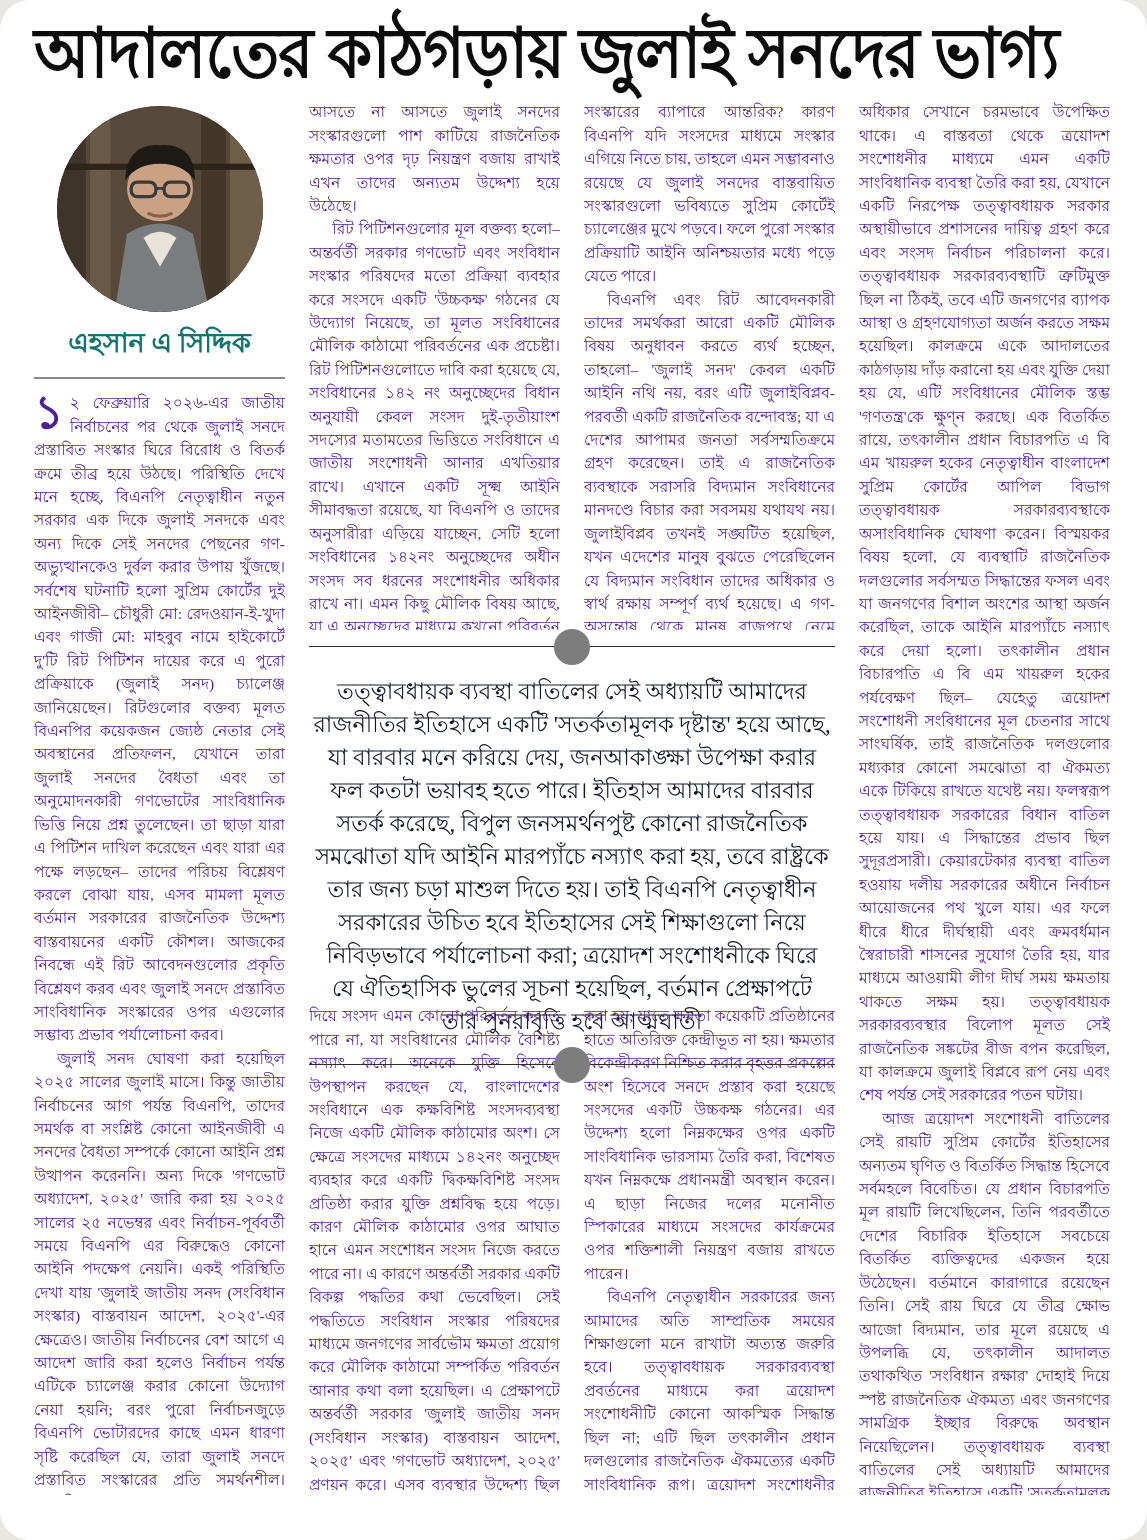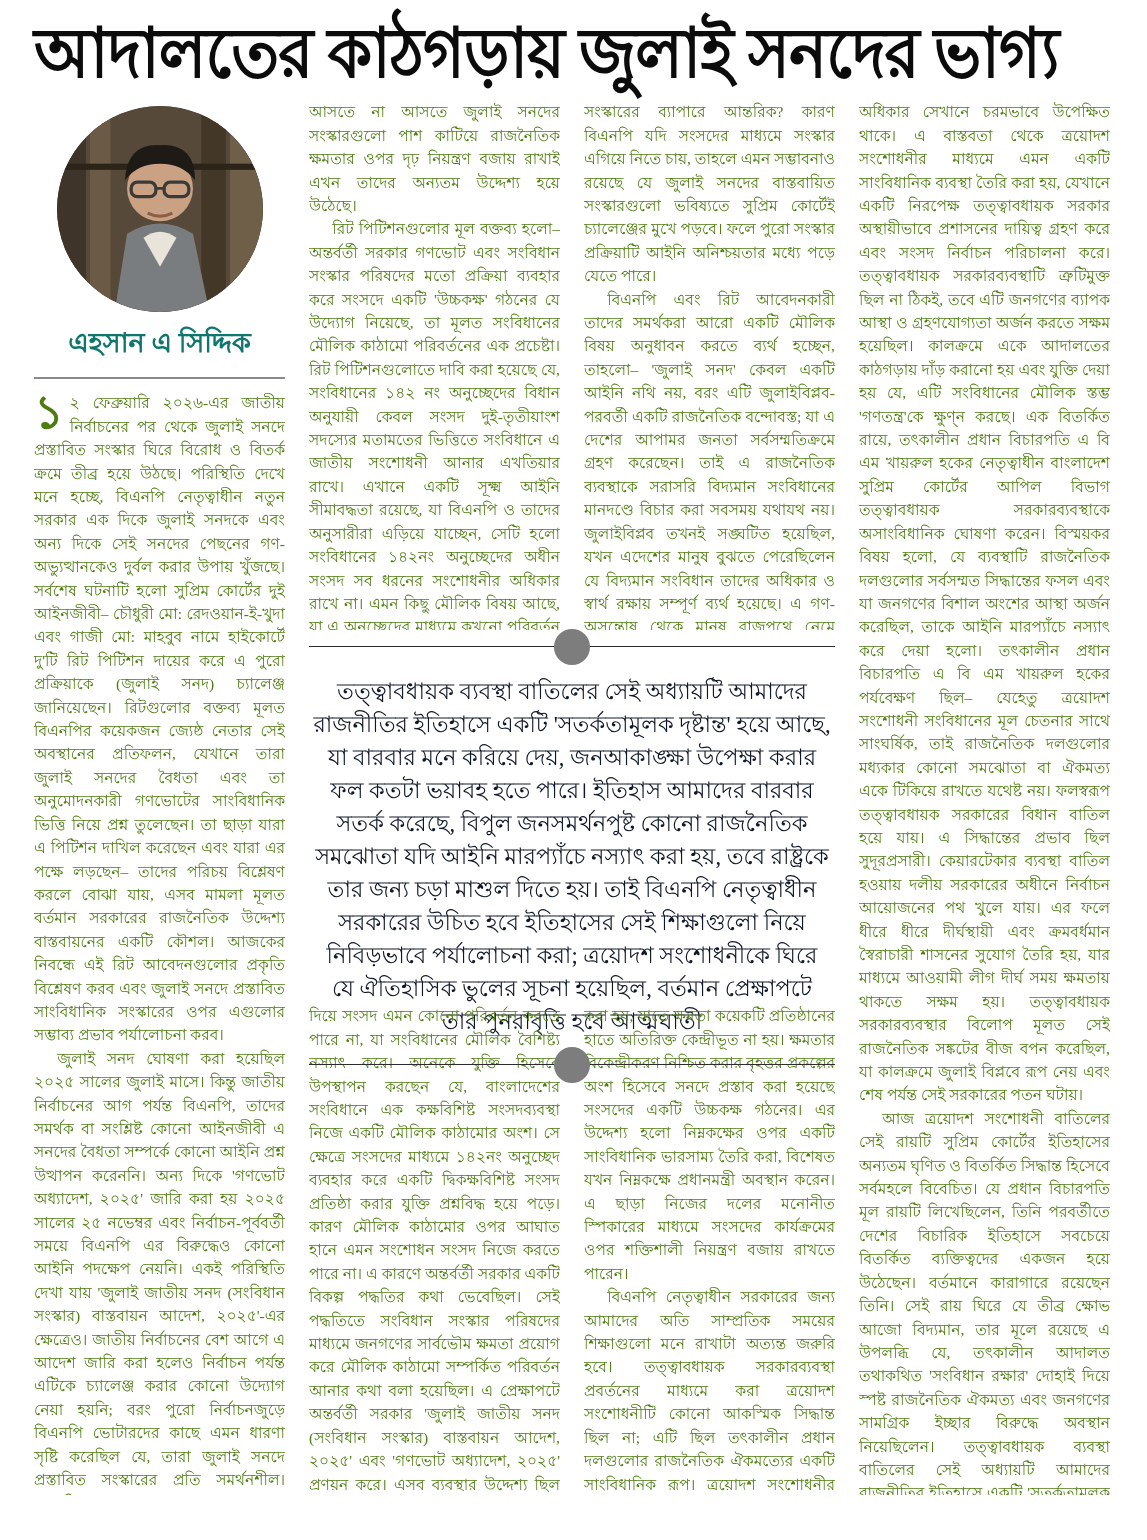--- a/index.html
+++ b/index.html
@@ -6,20 +6,21 @@
   .page{
     position:relative;
     width:1147px;height:1540px;
     margin:0 auto;
     background:#ffffff;
     box-sizing:border-box;
     padding:8px 34px 10px 34px;
     font-family:"Liberation Serif","DejaVu Serif",serif;
     color:#111;
     overflow:hidden;
+    border-radius:30px;
   }
   .headline{
     font-size:64px;
     line-height:1.35;
     font-weight:700;
     color:#0b0b0b;
     white-space:nowrap;
     letter-spacing:-1px;
     margin:0 0 6px 0;
     transform:scaleY(1.08);
@@ -47,21 +48,21 @@
     overflow:hidden;
   }
   .mid-cols.top{height:530px;}
   .mid-cols.bottom{flex:1;}
   .mid-col{width:251px;flex:0 0 251px;overflow:hidden;}
   .para{
     margin:0;
     font-size:15.5px;
     line-height:23.4px;
     text-align:justify;
-    color:#4d7c0f;
+    color:#4c1d95;
   }
   .para + .para{text-indent:1.5em;}
   .para.cont{text-indent:0;}
   
   .author-block{
     padding:4px 6px 0 6px;
     text-align:center;
     border-bottom:2px solid #8a8a8a;
     margin-bottom:12px;
   }

